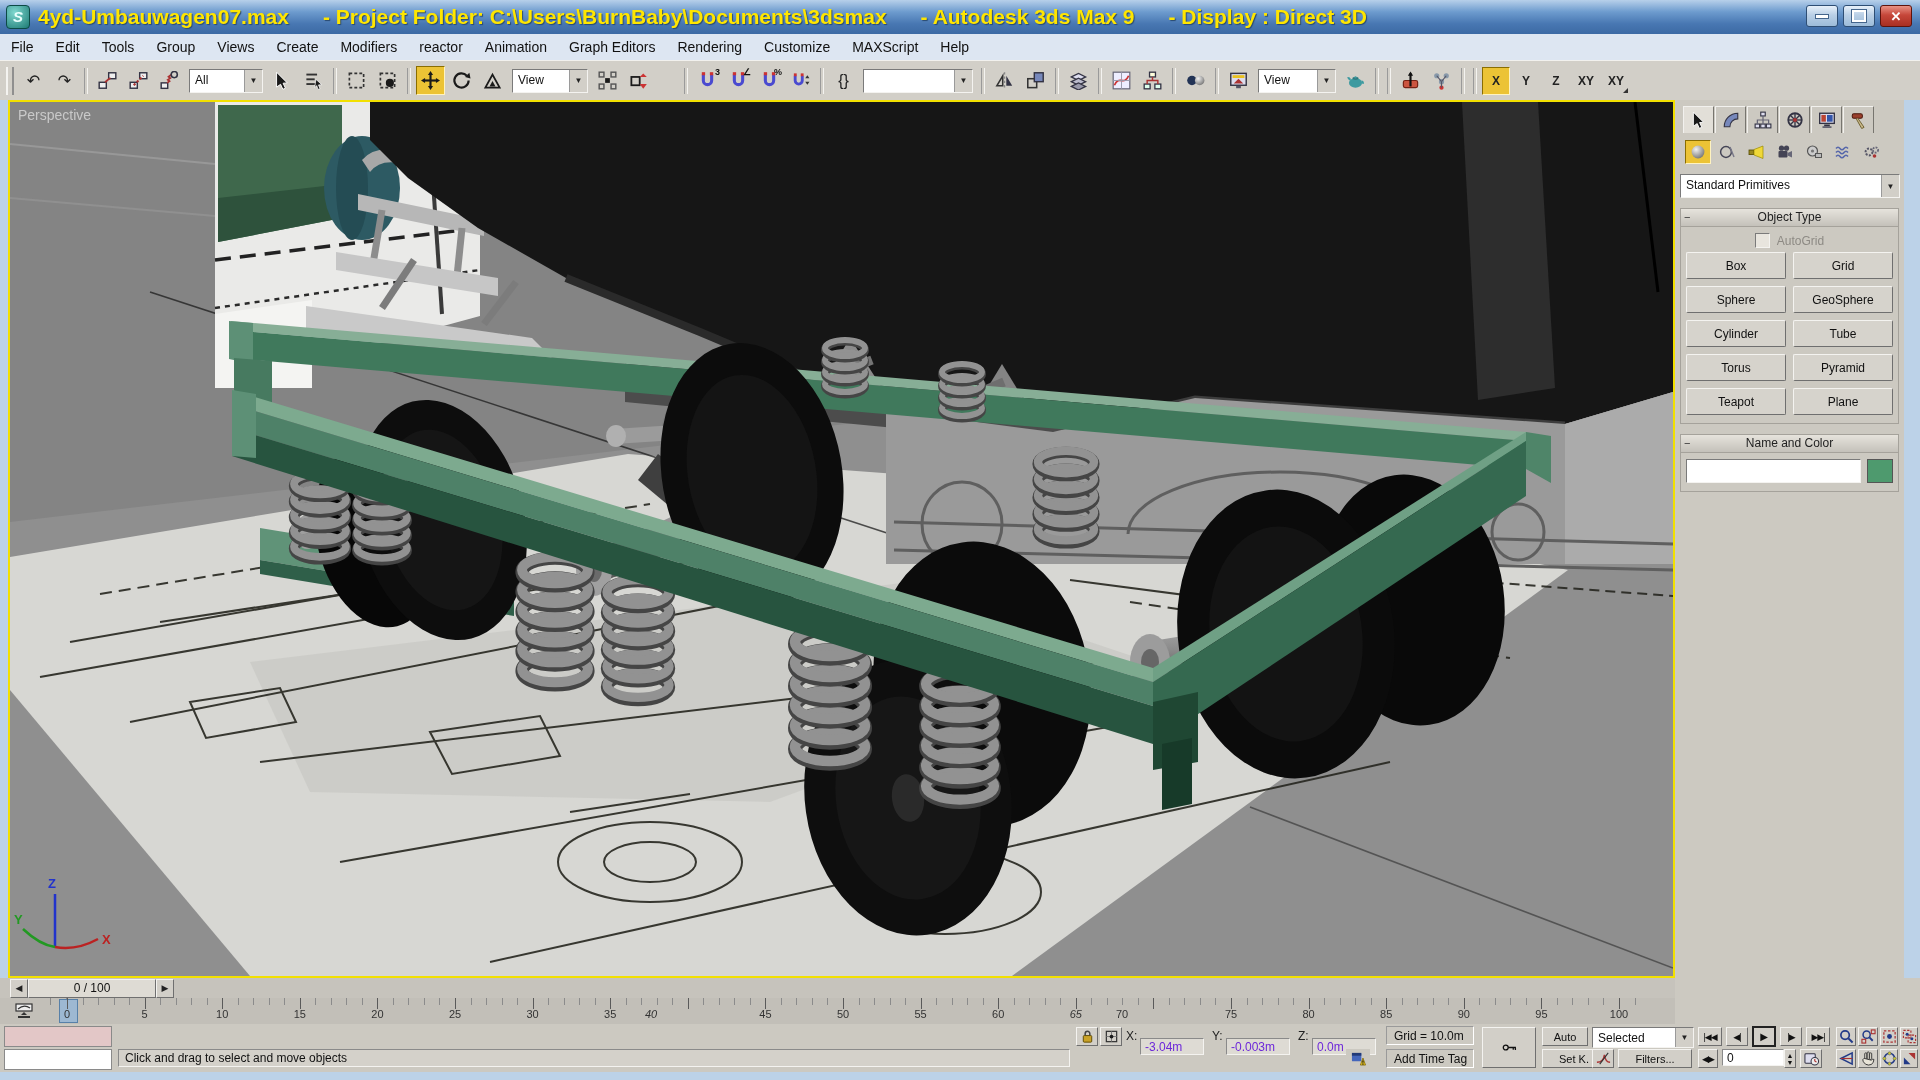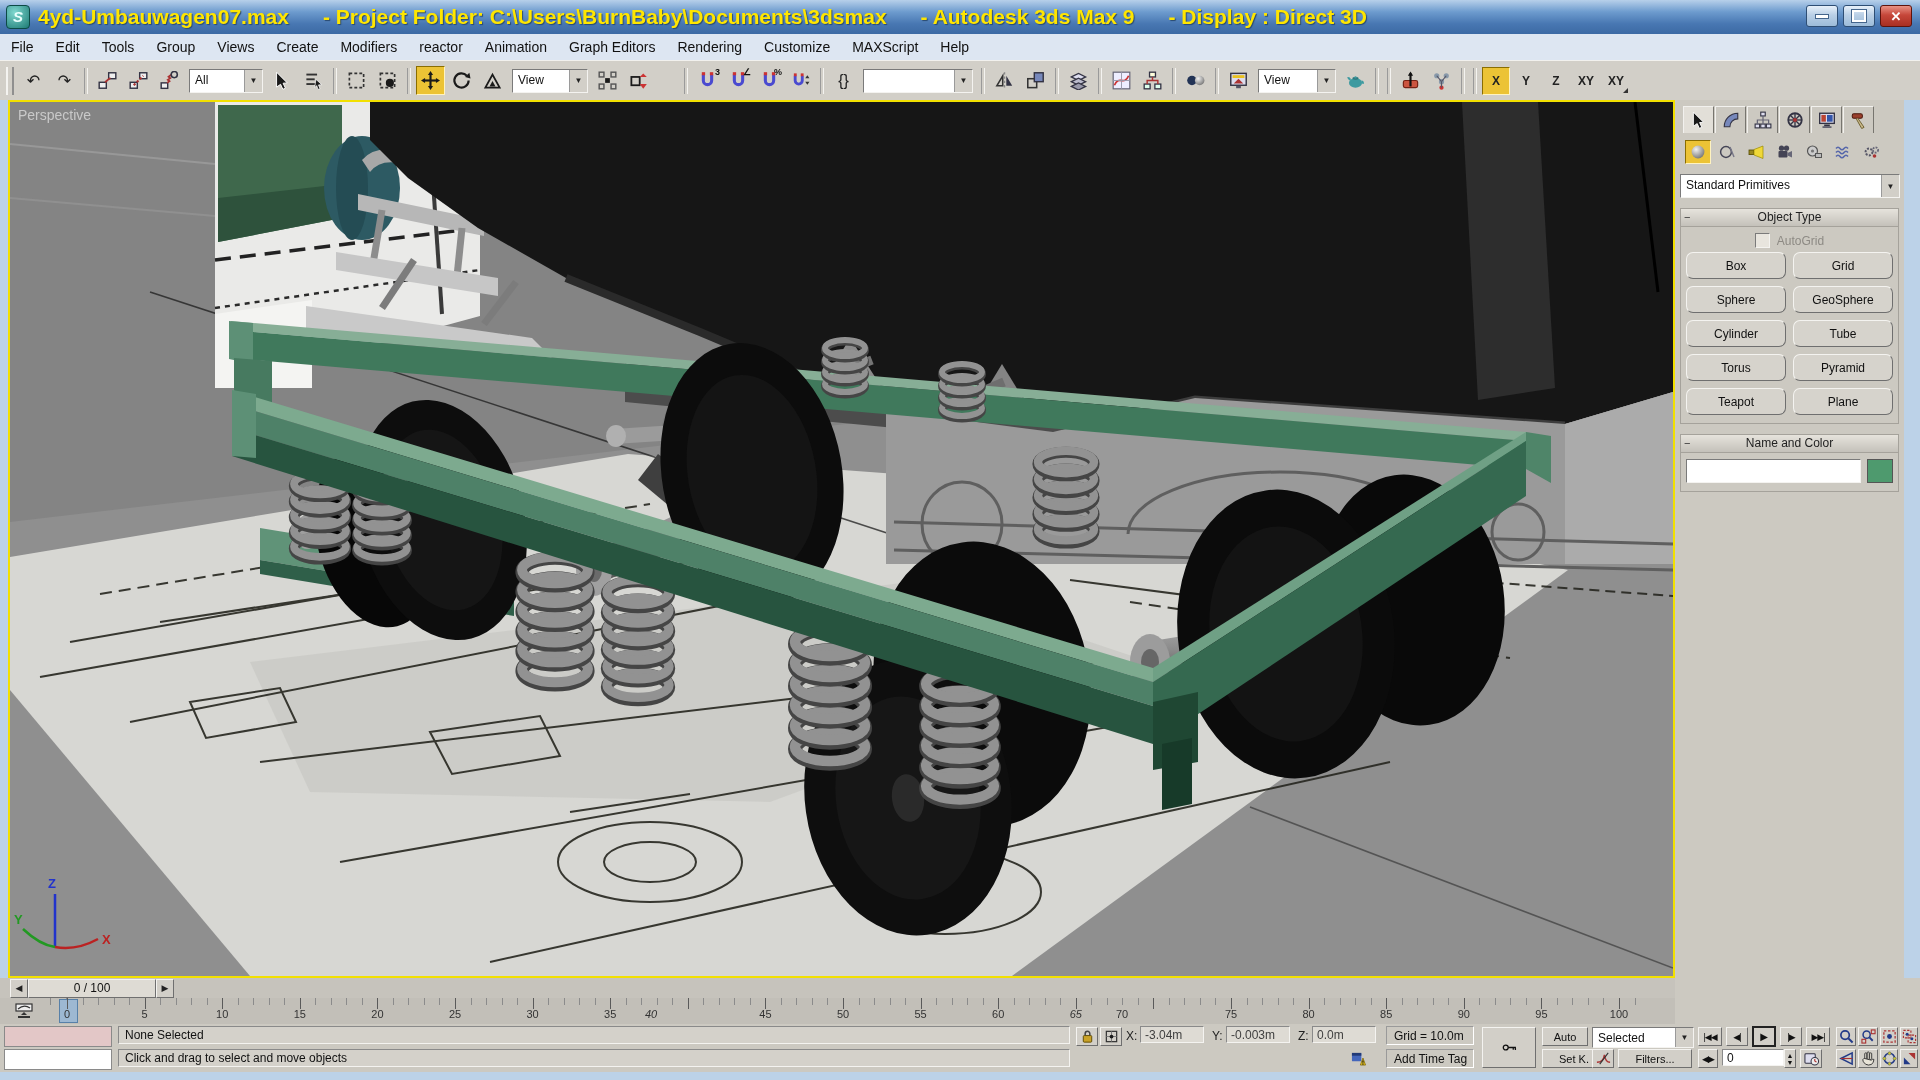--- a/index.html
+++ b/index.html
@@ -64,21 +64,21 @@
   #primdd{position:absolute;left:1681px;top:78px;width:218px;justify-content:flex-end;}
   .rollout{margin:10px 5px 0 5px;border:1px solid #a5a29b;}
   .rhead{height:17px;background:linear-gradient(#e6e3dc,#c4c1ba);border-bottom:1px solid #a5a29b;
     font-size:12px;color:#222;text-align:center;position:relative;line-height:17px;}
   .rhead .minus{position:absolute;left:3px;top:0;font-size:11px;color:#333;}
   .rbody{padding:6px 5px 8px 5px;}
   .agrow{display:flex;align-items:center;justify-content:center;gap:7px;padding-bottom:4px;}
   .chk{width:13px;height:13px;background:#e8e5de;border:1px solid;border-color:#7a7a7a #f4f3f0 #f4f3f0 #7a7a7a;}
   .aglabel{font-size:12px;color:#8d8a84;}
   .objgrid{display:grid;grid-template-columns:1fr 1fr;gap:7px 7px;}
-  .pbtn{height:25px;border-radius:7px;background:#d6d3cc;border:1px solid;border-color:#f4f3f0 #6f6f6f #6f6f6f #f4f3f0;
+  .pbtn{height:25px;border-radius:2px;background:#d6d3cc;border:1px solid;border-color:#f4f3f0 #6f6f6f #6f6f6f #f4f3f0;
     font-size:12px;color:#111;display:flex;align-items:center;justify-content:center;font-family:"Liberation Sans",sans-serif;}
   .ncrow{display:flex;gap:6px;align-items:center;}
   .ncinput{flex:1;height:22px;background:#fff;border:1px solid;border-color:#7a7a7a #f4f3f0 #f4f3f0 #7a7a7a;}
   .ncswatch{width:24px;height:22px;border:1px solid #555;}
   
   #timerow{position:absolute;left:0;top:978px;width:1920px;height:20px;background:#ccc9c1;}
   #timerow .inner{position:absolute;left:0;top:0;width:1675px;height:20px;background:#c6c3bc;border-bottom:1px solid #aaa79f;}
   .tlarrow{position:absolute;top:1px;width:16px;height:17px;font-size:9px;text-align:center;line-height:17px;color:#222;
     background:#d2cfc8;border:1px solid;border-color:#f4f3f0 #6f6f6f #6f6f6f #f4f3f0;}
   #tlslider{position:absolute;left:28px;top:1px;width:126px;height:17px;background:#dedbd4;
@@ -91,22 +91,22 @@
     background:repeating-linear-gradient(90deg,#8b8b8b 0 1px,transparent 1px 15.52px);background-position-x:23px;}
   .rtick{position:absolute;top:0;width:1px;height:11px;background:#5a5a5a;}
   .rlabel{position:absolute;top:10px;transform:translateX(-50%);font-size:11px;color:#333;}
   #curframe{position:absolute;left:15px;top:1px;width:17px;height:22px;background:#9db8d2;border:1px solid #5780a8;}
   
   #statusbar{position:absolute;left:0;top:1024px;width:1920px;height:48px;background:#ccc9c1;font-size:12px;}
   .sfield{position:absolute;height:18px;border:1px solid;border-color:#8a8a8a #f4f3f0 #f4f3f0 #8a8a8a;background:#d4d1ca;
     font-size:12px;color:#111;padding:1px 0 0 6px;box-sizing:border-box;}
   .listener{position:absolute;left:4px;width:106px;height:19px;border:1px solid #8a8a8a;}
   .coordlbl{position:absolute;top:5px;font-size:12px;color:#222;}
-  .coordfield{position:absolute;top:2px;height:17px;width:64px;background:#dedbd4;
-    border:1px solid;border-color:#8a8a8a #f4f3f0 #f4f3f0 #8a8a8a;color:#404040;font-size:12px;padding:1px 0 0 4px;box-sizing:border-box;}
+  .coordfield{position:absolute;top:14px;height:17px;width:64px;background:#dedbd4;
+    border:1px solid;border-color:#8a8a8a #f4f3f0 #f4f3f0 #8a8a8a;color:#6d28d9;font-size:12px;padding:1px 0 0 4px;box-sizing:border-box;}
   .flatbox{position:absolute;height:19px;border:1px solid;border-color:#9a9a9a #fff #fff #9a9a9a;
     font-size:12px;color:#111;padding:2px 0 0 7px;box-sizing:border-box;}
   .sbtn{position:absolute;background:#d2cfc8;border:1px solid;border-color:#f4f3f0 #6f6f6f #6f6f6f #f4f3f0;
     display:flex;align-items:center;justify-content:center;font-size:11px;color:#111;box-sizing:border-box;}
   .sbtn svg{width:15px;height:15px;}
   .pb{font-size:9px;letter-spacing:-1px;}
   #bottomstrip{position:absolute;left:0;top:1072px;width:1920px;height:8px;background:#bcd2e8;}
   svg text{font-family:"Liberation Sans",sans-serif;}
 </style>
 </head>
@@ -1079,21 +1079,20 @@
             <div class="rtick" style="left: 1575px;"></div>
             <div class="rlabel" style="left: 1575px;">100</div>
           </div>
       </div>
     </div>
   </div>
 
   <div id="statusbar">
     <div class="listener" style="top:2px;background:#e3c7c7"></div>
     <div class="listener" style="top:25px;background:#ffffff"></div>
-    <div class="sfield" style="left:118px;top:2px;width:952px">None Selected</div>
     <div class="sfield" style="left:118px;top:25px;width:952px">Click and drag to select and move objects</div>
     <div class="sbtn" style="left:1076px;top:3px;width:22px;height:19px">
         <svg>
           <use href="#i-lock"></use>
         </svg>
       </div>
     <div class="sbtn" style="left:1100px;top:3px;width:22px;height:19px">
         <svg>
           <use href="#i-absrel"></use>
         </svg>

